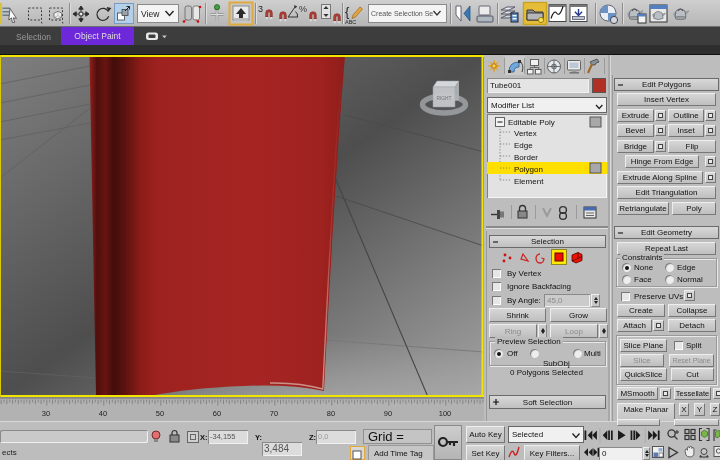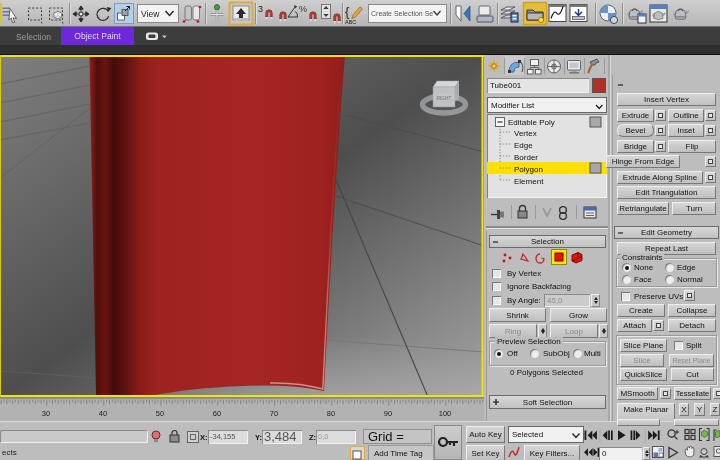--- a/index.html
+++ b/index.html
@@ -416,57 +416,58 @@
     <div class="spin" style="left:54px;top:269px;height:14px;"></div>
     <div class="btn" style="left:66px;top:269px;width:48px;height:14px;line-height:13px;color:#8a8a8a;">Loop</div>
     <div class="spin" style="left:115px;top:269px;height:14px;"></div>
 
     <div class="gb" style="left:5px;top:286px;width:117px;height:25px;"></div>
     <div class="lbl" style="left:11px;top:282px;background:#bdbdbd;padding:0 2px;">Preview Selection</div>
     <div class="radio" style="left:10px;top:294px;"></div>
       <div class="abs" style="left:12.5px;top:296.5px;width:4px;height:4px;border-radius:50%;background:#111;"></div>
     <div class="lbl" style="left:23px;top:294px;">Off</div>
     <div class="radio" style="left:46px;top:294px;"></div>
-      <div class="lbl" style="left:59px;top:294px;">SubObj</div>
+      <div class="lbl" style="left:59px;top:304px;">SubObj</div>
     <div class="radio" style="left:89px;top:294px;"></div>
       <div class="lbl" style="left:100px;top:294px;">Multi</div>
     <div class="lbl" style="left:26px;top:313px;">0 Polygons Selected</div>
 
     <div class="hdr" style="left:5px;top:340px;width:117px;height:14px;line-height:13px;">Soft Selection</div>
     <svg width="10" height="10" style="position:absolute;left:8px;top:343px;">
         <path d="M4,1 v6 M1,4 h6" stroke="#111" stroke-width="1.2"></path>
       </svg>
 
     <div class="abs" style="left:2px;top:176px;width:1px;height:236px;background:#9a9a9a;"></div>
     <div class="abs" style="left:128px;top:20px;width:1px;height:392px;background:#9a9a9a;"></div>
 
     <div class="abs" style="left:124px;top:0px;width:2px;height:368px;background:#a8a8a8;box-shadow:1px 0 0 #d8d8d8;"></div>
 
+    <div class="hdr" style="left:130px;top:23px;width:105px;height:13px;line-height:12px;">Edit Polygons</div>
     <svg width="10" height="10" style="position:absolute;left:133px;top:26px;">
         <path d="M1,4 h5" stroke="#111" stroke-width="1.1"></path>
       </svg>
     <div class="btn" style="left:133px;top:38px;width:99px;height:13px;line-height:12px;">Insert Vertex</div>
     <div class="btn" style="left:133px;top:54px;width:37px;height:13px;line-height:12px;">Extrude</div>
       <div class="sq" style="left:171px;top:55px;"></div>
     <div class="btn" style="left:184px;top:54px;width:36px;height:13px;line-height:12px;">Outline</div>
       <div class="sq" style="left:221px;top:55px;"></div>
-    <div class="btn" style="left:133px;top:69px;width:37px;height:13px;line-height:12px;border-radius:6px;">Bevel</div>
+    <div class="btn" style="left:133px;top:69px;width:37px;height:13px;line-height:12px;">Bevel</div>
       <div class="sq" style="left:171px;top:70px;"></div>
     <div class="btn" style="left:184px;top:69px;width:36px;height:13px;line-height:12px;">Inset</div>
       <div class="sq" style="left:221px;top:70px;"></div>
     <div class="btn" style="left:133px;top:85px;width:37px;height:13px;line-height:12px;">Bridge</div>
       <div class="sq" style="left:171px;top:86px;"></div>
     <div class="btn" style="left:184px;top:85px;width:48px;height:13px;line-height:12px;">Flip</div>
-    <div class="btn" style="left:122px;top:100px;width:74px;height:13px;line-height:12px;">Hinge From Edge</div>
+    <div class="btn" style="left:141px;top:100px;width:74px;height:13px;line-height:12px;">Hinge From Edge</div>
       <div class="sq" style="left:221px;top:101px;"></div>
     <div class="btn" style="left:133px;top:116px;width:86px;height:13px;line-height:12px;">Extrude Along Spline</div>
       <div class="sq" style="left:221px;top:117px;"></div>
     <div class="btn" style="left:133px;top:131px;width:99px;height:13px;line-height:12px;">Edit Triangulation</div>
     <div class="btn" style="left:133px;top:147px;width:52px;height:13px;line-height:12px;">Retriangulate</div>
-    <div class="btn" style="left:188px;top:147px;width:44px;height:13px;line-height:12px;">Turn</div>
+    <div class="btn" style="left:188px;top:147px;width:44px;height:13px;line-height:12px;">Poly</div>
 
     <div class="hdr" style="left:130px;top:171px;width:105px;height:13px;line-height:12px;">Edit Geometry</div>
     <svg width="10" height="10" style="position:absolute;left:133px;top:174px;">
         <path d="M1,4 h5" stroke="#111" stroke-width="1.1"></path>
       </svg>
     <div class="btn" style="left:133px;top:187px;width:99px;height:13px;line-height:12px;">Repeat Last</div>
 
     <div class="gb" style="left:132px;top:203px;width:101px;height:29px;"></div>
     <div class="lbl" style="left:136px;top:198px;background:#bdbdbd;padding:0 2px;">Constraints</div>
     <div class="radio" style="left:138px;top:208px;"></div>
@@ -705,21 +706,21 @@
       <circle cx="8" cy="7" r="4" fill="#e07070" stroke="#7a2a2a"></circle>
       <rect x="6" y="11" width="4" height="3" fill="#888"></rect>
       <rect x="22" y="7" width="9" height="7" fill="#8a8a8a" stroke="#333"></rect>
       <path d="M24,7 v-2 a2.5,2.5 0 0 1 5,0 V7" fill="none" stroke="#333" stroke-width="1.2"></path>
       <rect x="39.5" y="3.5" width="11" height="11" fill="#cfcfcf" stroke="#666"></rect>
       <rect x="42.5" y="6.5" width="5" height="5" fill="none" stroke="#666"></rect>
     </svg>
     <div class="lbl" style="left:200px;top:11px;font-weight:bold;font-size:7.5px;">X:</div>
     <div class="fld" style="left:208px;top:8px;width:40px;height:14px;line-height:14px;padding-left:2px;color:#555;font-size:7.5px;">-34,155</div>
     <div class="lbl" style="left:255px;top:11px;font-weight:bold;font-size:7.5px;">Y:</div>
-    <div class="fld" style="left:262px;top:8px;width:40px;height:14px;line-height:14px;padding-left:2px;color:#555;font-size:13px;">3,484</div>
+    <div class="fld" style="left:262px;top:20px;width:40px;height:14px;line-height:14px;padding-left:2px;color:#555;font-size:10px;">3,484</div>
     <div class="lbl" style="left:309px;top:11px;font-weight:bold;font-size:7.5px;">Z:</div>
     <div class="fld" style="left:316px;top:8px;width:40px;height:14px;line-height:14px;padding-left:2px;color:#999;font-size:7.5px;">0,0</div>
     <div class="abs" style="left:363px;top:7px;width:69px;height:15px;background:#c4c4c4;border:1px solid #909090;box-sizing:border-box;font-size:13px;color:#111;line-height:14px;padding-left:4px;">Grid = 10,0</div>
 
     <div class="abs" style="left:434px;top:3px;width:28px;height:35px;background:linear-gradient(#cdcdcd,#b5b5b5);border:1px solid #8a8a8a;box-sizing:border-box;">
       <svg width="26" height="33">
           <g transform="translate(3,10)">
             <circle cx="5" cy="6" r="4" fill="none" stroke="#222" stroke-width="2.2"></circle>
             <path d="M9,6 l11,0 m-4,0 l0,4 m-4,-4 l0,3" stroke="#222" stroke-width="2.2" fill="none"></path>
           </g>

